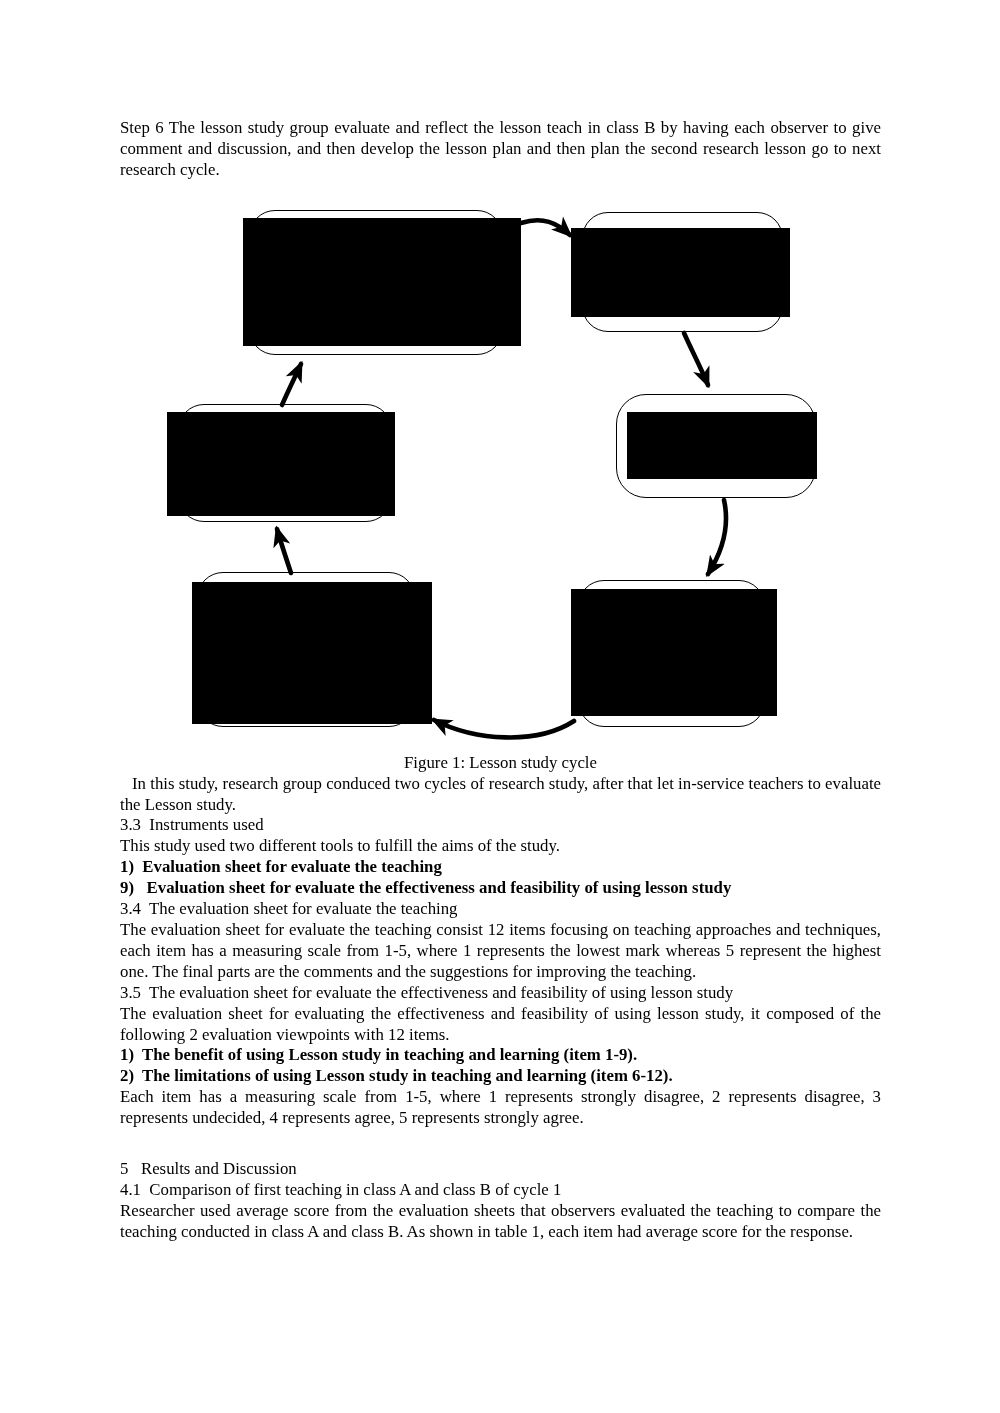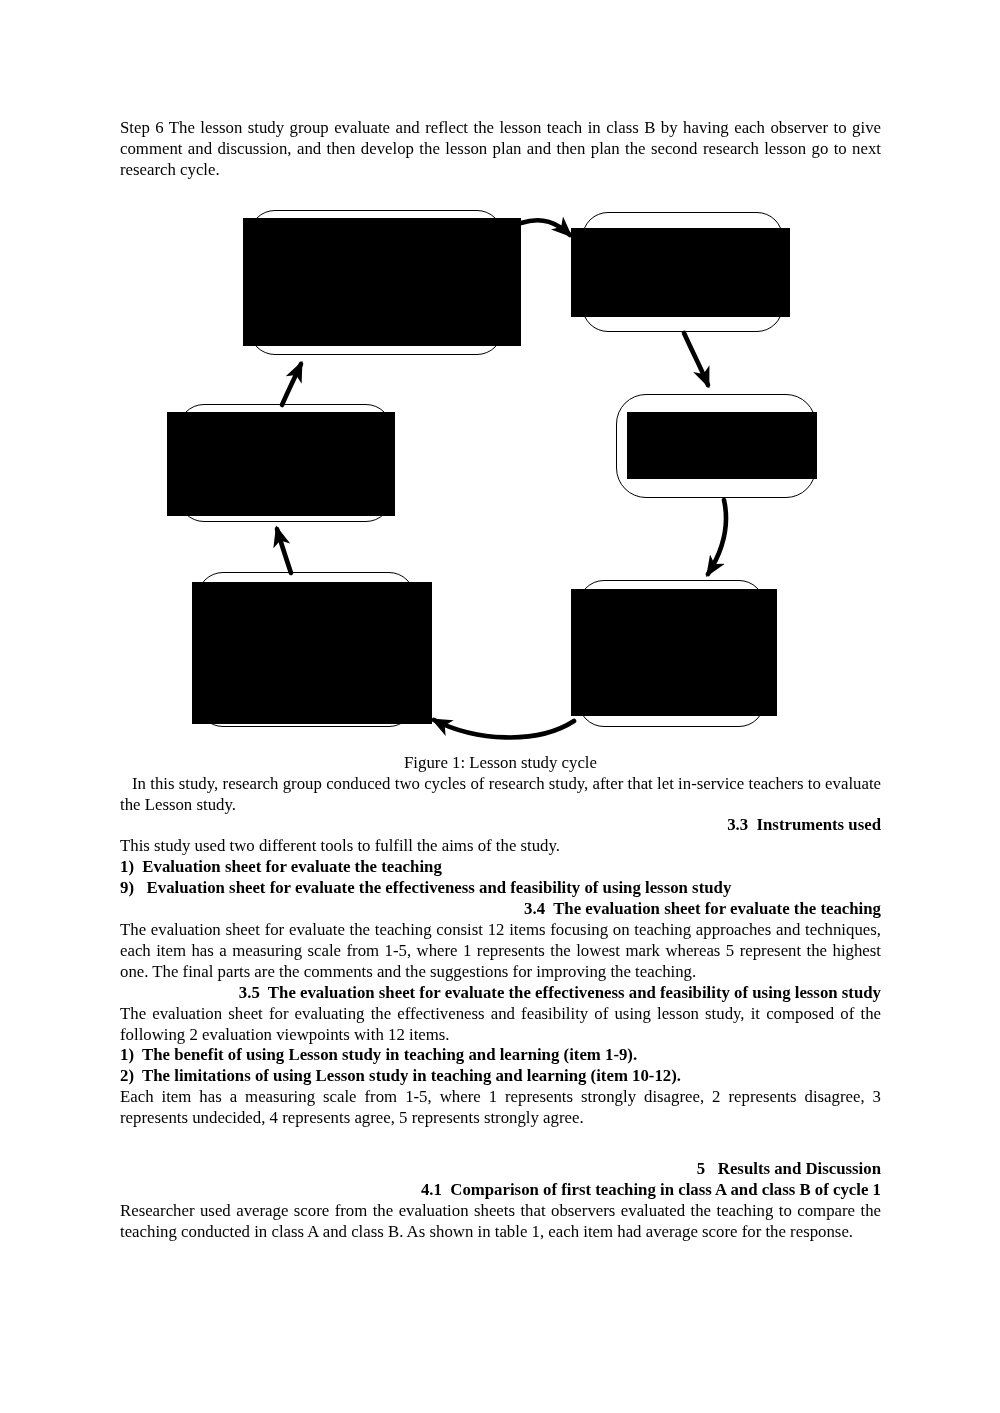--- a/index.html
+++ b/index.html
@@ -14,21 +14,21 @@
     line-height:20.9px;
   }
   .content{
     position:absolute;
     left:120px;top:118px;
     width:761px;
   }
   p{margin:0;padding:0;}
   .just{text-align:justify;}
   .indent{text-indent:12px;font-family:Liberation Serif, serif;}
-  .hd{font-weight:bold;white-space:pre-wrap;text-align:right;}
+  .hd{font-weight:normal;white-space:pre-wrap;}
   .item{white-space:pre-wrap;font-weight:bold;}
   .gap-top{margin-top:30px;}
 
   
   .fig-canvas{
     position:relative;
     width:1000px;
     height:556px;
     margin-left:-120px;
     margin-top:16px;
@@ -123,21 +123,21 @@
     <p>This study used two different tools to fulfill the aims of the study.</p>
     <p class="item">1)  Evaluation sheet for evaluate the teaching</p>
     <p class="item">9)   Evaluation sheet for evaluate the effectiveness and feasibility of using lesson study</p>
 
     <p class="hd">3.4  The evaluation sheet for evaluate the teaching</p>
     <p class="just">The evaluation sheet for evaluate the teaching consist 12 items focusing on teaching approaches and techniques, each item has a measuring scale from 1-5, where 1 represents the lowest mark whereas 5 represent the highest one. The final parts are the comments and the suggestions for improving the teaching.</p>
 
     <p class="hd">3.5  The evaluation sheet for evaluate the effectiveness and feasibility of using lesson study</p>
     <p class="just">The evaluation sheet for evaluating the effectiveness and feasibility of using lesson study, it composed of the following 2 evaluation viewpoints with 12 items.</p>
     <p class="item">1)  The benefit of using Lesson study in teaching and learning (item 1-9).</p>
-    <p class="item">2)  The limitations of using Lesson study in teaching and learning (item 10-12).</p>
+    <p class="item">2)  The limitations of using Lesson study in teaching and learning (item 6-12).</p>
     <p class="just">Each item has a measuring scale from 1-5, where 1 represents strongly disagree, 2 represents disagree, 3 represents undecided, 4 represents agree, 5 represents strongly agree.</p>
 
     <p class="hd gap-top">5   Results and Discussion</p>
     <p class="hd">4.1  Comparison of first teaching in class A and class B of cycle 1</p>
     <p class="just">Researcher used average score from the evaluation sheets that observers evaluated the teaching to compare the teaching conducted in class A and class B. As shown in table 1, each item had average score for the response.</p>
 
   </div>
 
   <div class="pageno">3</div>
 </div>

